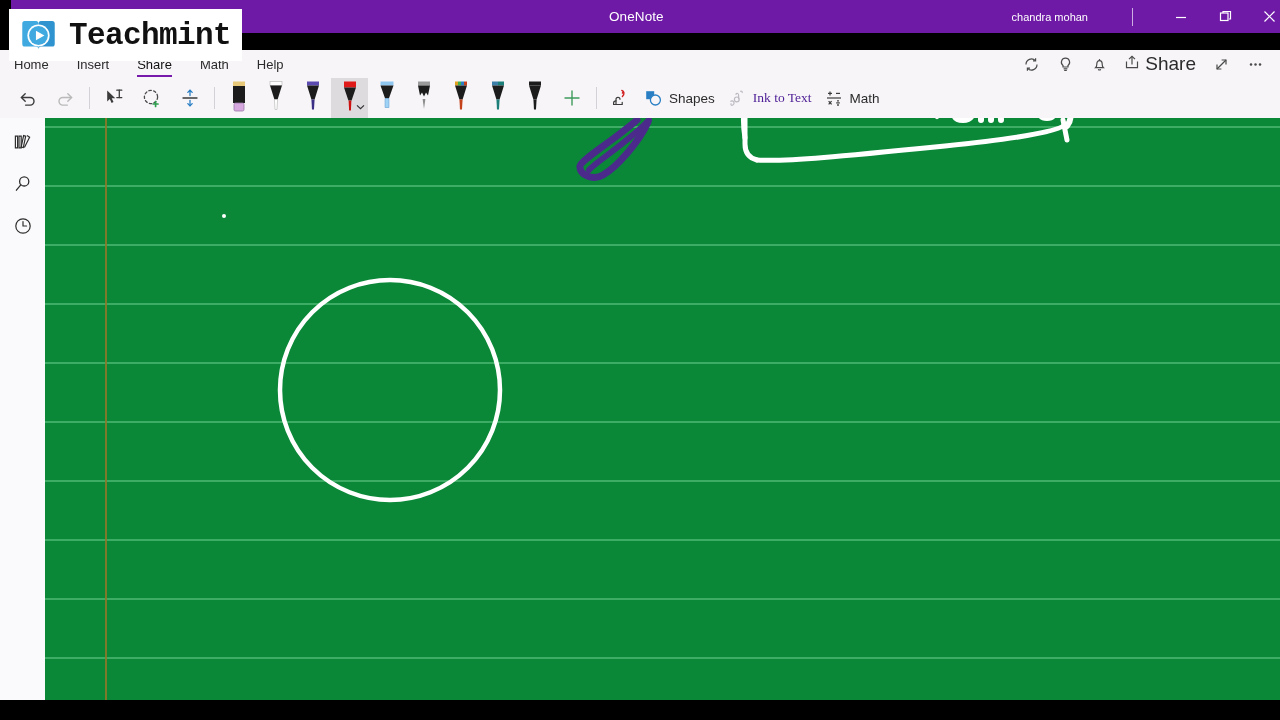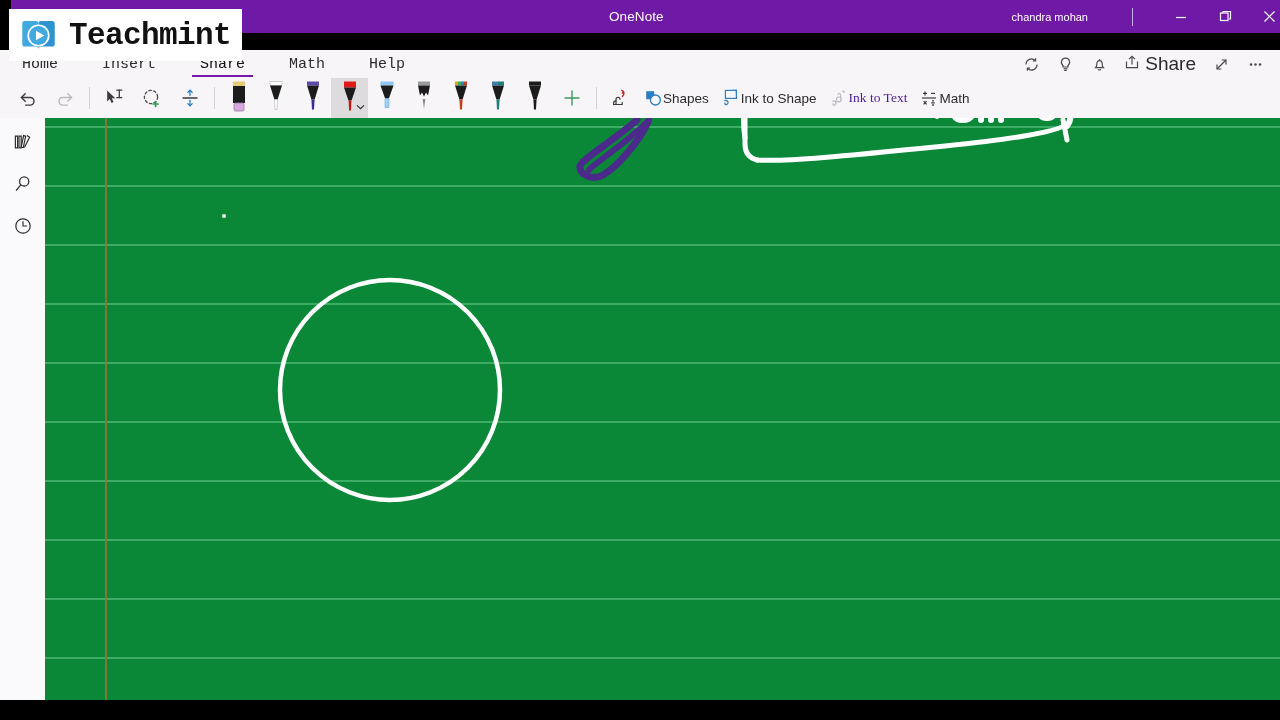--- a/index.html
+++ b/index.html
@@ -56,21 +56,21 @@
   
   .menubar {
     position: absolute; top: 50px; left: 0; width: 1280px; height: 28px;
     background: #f7f5f8;
     display: flex; align-items: center;
   }
   .menu-tabs { display: flex; align-items: center; height: 28px; }
   .menu-tab {
     position: relative; height: 28px;
     display: flex; align-items: center; justify-content: center;
-    padding: 0 22px; font-size: 15px; color: #2b2b2b; white-space: nowrap; font-family: Liberation Mono, monospace;
+    padding: 0 14px; font-size: 13px; color: #2b2b2b; white-space: nowrap;
   }
   .menu-tab.active { color: #111; }
   .menu-tab.active::after {
     content: ""; position: absolute; bottom: 1px; left: 14px; right: 14px;
     height: 2.5px; background: #7719aa;
   }
   .menubar-right {
     margin-left: auto; display: flex; align-items: center;
     gap: 0; padding-right: 8px;
   }
@@ -102,21 +102,21 @@
     position: relative;
     width: 37px; height: 40px;
     display: flex; align-items: flex-start; justify-content: center;
     padding-top: 2px;
   }
   .pen-btn.selected { background: #dedbdf; }
   .pen-chevron {
     position: absolute; right: 3px; bottom: 4px; color: #333;
   }
   .tb-label {
-    display: flex; align-items: center; 
+    display: flex; align-items: center; gap: 6px;
     height: 34px; padding: 0 8px 0 4px;
     font-size: 13.5px; color: #2b2b2b; white-space: nowrap;
   }
   .tb-label.disabled { color: #4c1d95; font-family: Liberation Serif, serif; }
   .tb-label .ic { display: flex; align-items: center; }
 
   
   .leftrail {
     position: absolute; top: 118px; left: 0; width: 45px; height: 582px;
     background: #faf9fb;
@@ -407,30 +407,20 @@
     <div class="tb-label">
       <span class="ic">
         <svg width="19" height="19" viewBox="0 0 19 19" fill="none" stroke="#2a7fc4" stroke-width="1.3">
           <rect x="2.2" y="2.2" width="8" height="8" fill="#2a7fc4" stroke="none"></rect>
           <circle cx="11.4" cy="11" r="5" fill="#f7f5f8"></circle>
         </svg>
       </span>
       <span>Shapes</span>
     </div>
 
-    <div class="tb-label">
-      <span class="ic">
-        <svg width="20" height="20" viewBox="0 0 20 20" fill="none" stroke="#2a7fc4" stroke-width="1.2">
-          <rect x="4.4" y="2.4" width="11" height="8"></rect>
-          <path d="M11.8 2.4h3.6v3" stroke="#2a7fc4"></path>
-          <path d="M3.4 13c2.4-2.2 5.4 1.6 2.4 3.4-1.4.8-2.6-.6-1.4-1.6"></path>
-        </svg>
-      </span>
-      <span>Ink to Shape</span>
-    </div>
 
     <div class="tb-label disabled">
       <span class="ic">
         <svg width="20" height="20" viewBox="0 0 20 20" fill="none" stroke="#bdbac2" stroke-width="1.2">
           <path d="M3.4 13.6c2.4-2.2 5.4 1.6 2.4 3.4-1.4.8-2.6-.6-1.4-1.6"></path>
           <path d="M8.6 6.6c1.2-1.8 3-1.4 3 .6v4"></path>
           <circle cx="9.8" cy="11.4" r="2.4"></circle>
           <path d="M13.2 3.4c1.4-1 2.6 .4 1.8 1.6"></path>
         </svg>
       </span>

